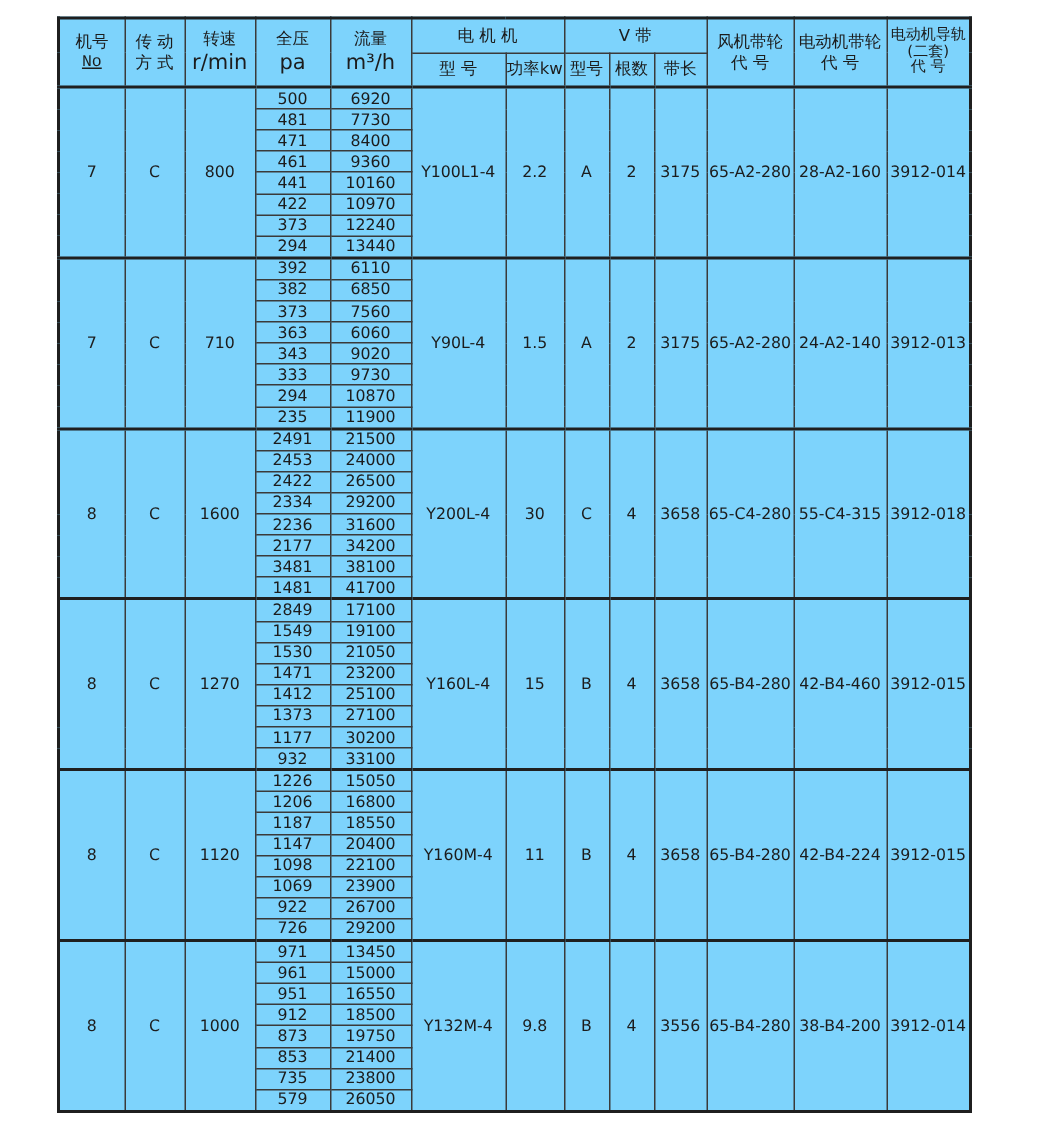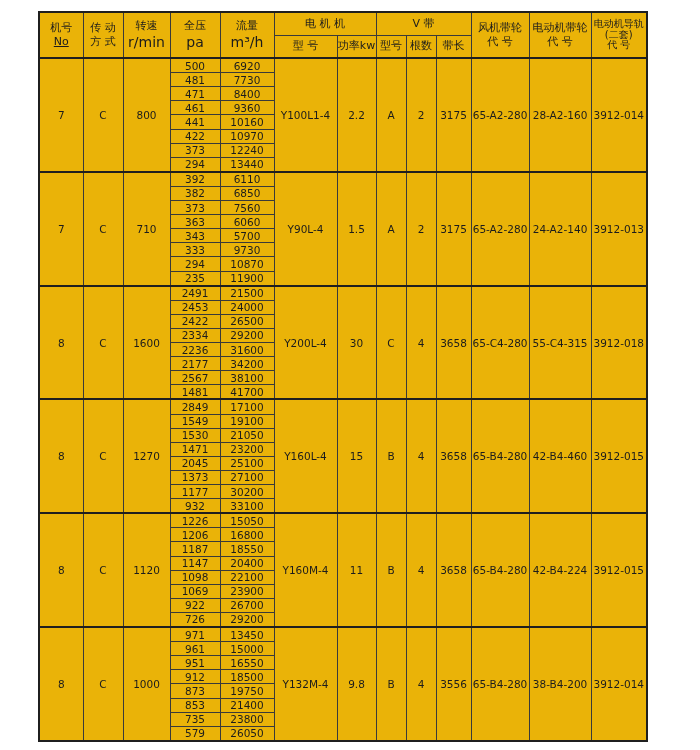--- a/index.html
+++ b/index.html
@@ -16,21 +16,21 @@
   .page{
     position:relative;
     width:700px;height:750px;
   }
   table.spec{
     position:absolute;
     left:38px;top:11px;
     width:608px;height:731px;
     border-collapse:collapse;
     table-layout:fixed;
-    background:#eab308;
+    background:#7dd3fc;
   }
   table.spec th, table.spec td{
     border:1px solid var(--bc);
     text-align:center;
     vertical-align:middle;
     font-weight:normal;
     font-size:10.5px;
     line-height:1.15;
     padding:0;
     white-space:nowrap;
@@ -38,21 +38,21 @@
     color:var(--ink);
   }
   table.spec{border:2px solid var(--frame);}
   table.spec thead th{
     font-size:11px;
     line-height:1.25;
   }
   table.spec thead tr{height:23px;}
   .h2line div{line-height:1.3;}
   .h3line div{line-height:1.05;font-size:10px;}
-  .u{text-decoration:underline;}
+  .u{text-decoration:underline;font-family:Liberation Mono, monospace;}
   tr.block-start td{border-top:2px solid var(--frame);}
   .small-unit{font-size:14px;}
 </style>
 </head>
 <body>
 
 <div class="page">
   <table class="spec">
     <colgroup>
       <col style="width:44px">
@@ -181,21 +181,21 @@
         <tr>
           <td>373</td>
           <td>7560</td>
         </tr>
         <tr>
           <td>363</td>
           <td>6060</td>
         </tr>
         <tr>
           <td>343</td>
-          <td>5700</td>
+          <td>9020</td>
         </tr>
         <tr>
           <td>333</td>
           <td>9730</td>
         </tr>
         <tr>
           <td>294</td>
           <td>10870</td>
         </tr>
         <tr>
@@ -231,21 +231,21 @@
         </tr>
         <tr>
           <td>2236</td>
           <td>31600</td>
         </tr>
         <tr>
           <td>2177</td>
           <td>34200</td>
         </tr>
         <tr>
-          <td>2567</td>
+          <td>3481</td>
           <td>38100</td>
         </tr>
         <tr>
           <td>1481</td>
           <td>41700</td>
         </tr>
         <tr class="block-start">
           <td rowspan="8">8</td>
           <td rowspan="8">C</td>
           <td rowspan="8">1270</td>
@@ -266,21 +266,21 @@
         </tr>
         <tr>
           <td>1530</td>
           <td>21050</td>
         </tr>
         <tr>
           <td>1471</td>
           <td>23200</td>
         </tr>
         <tr>
-          <td>2045</td>
+          <td>1412</td>
           <td>25100</td>
         </tr>
         <tr>
           <td>1373</td>
           <td>27100</td>
         </tr>
         <tr>
           <td>1177</td>
           <td>30200</td>
         </tr>

